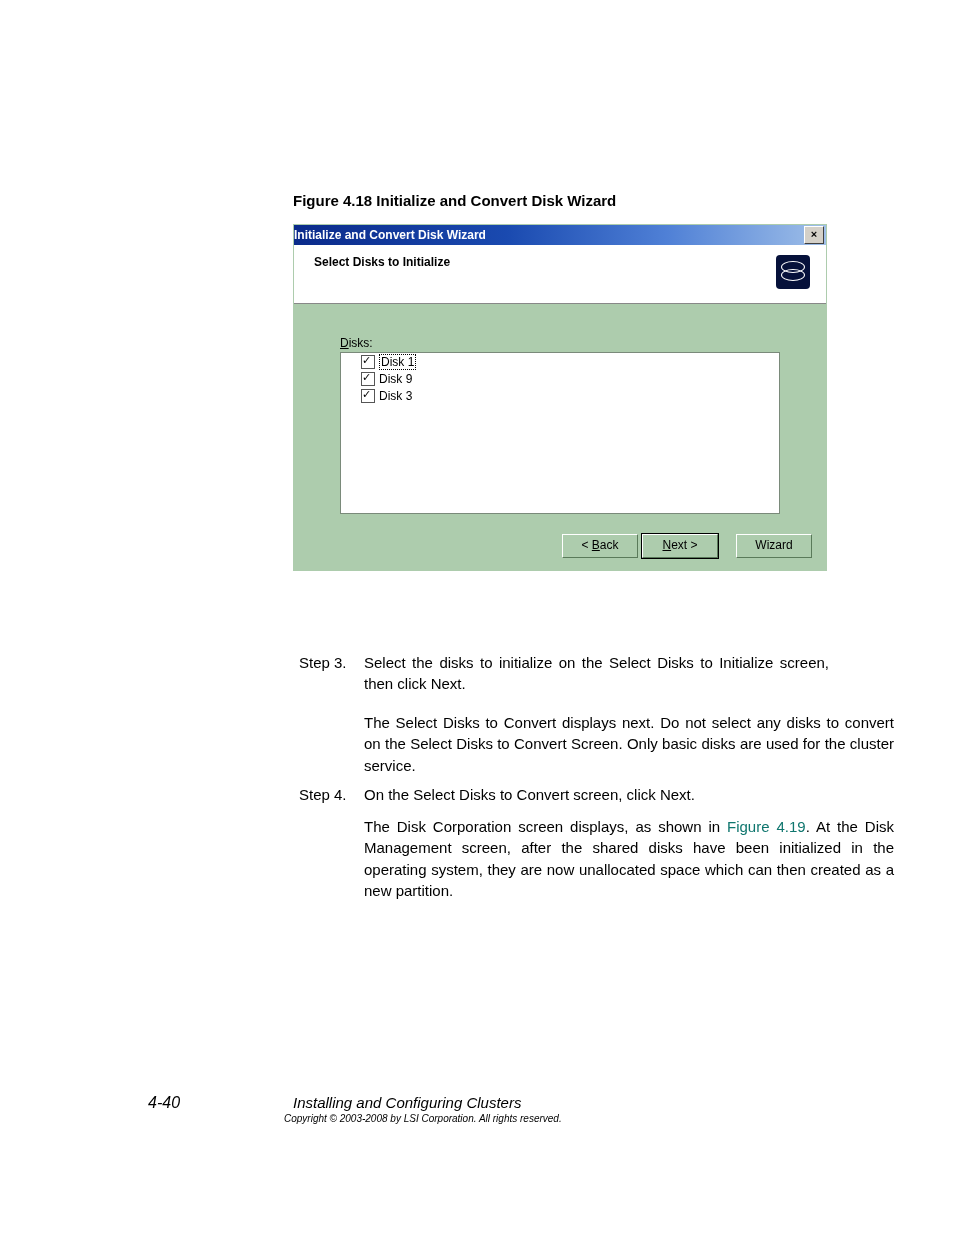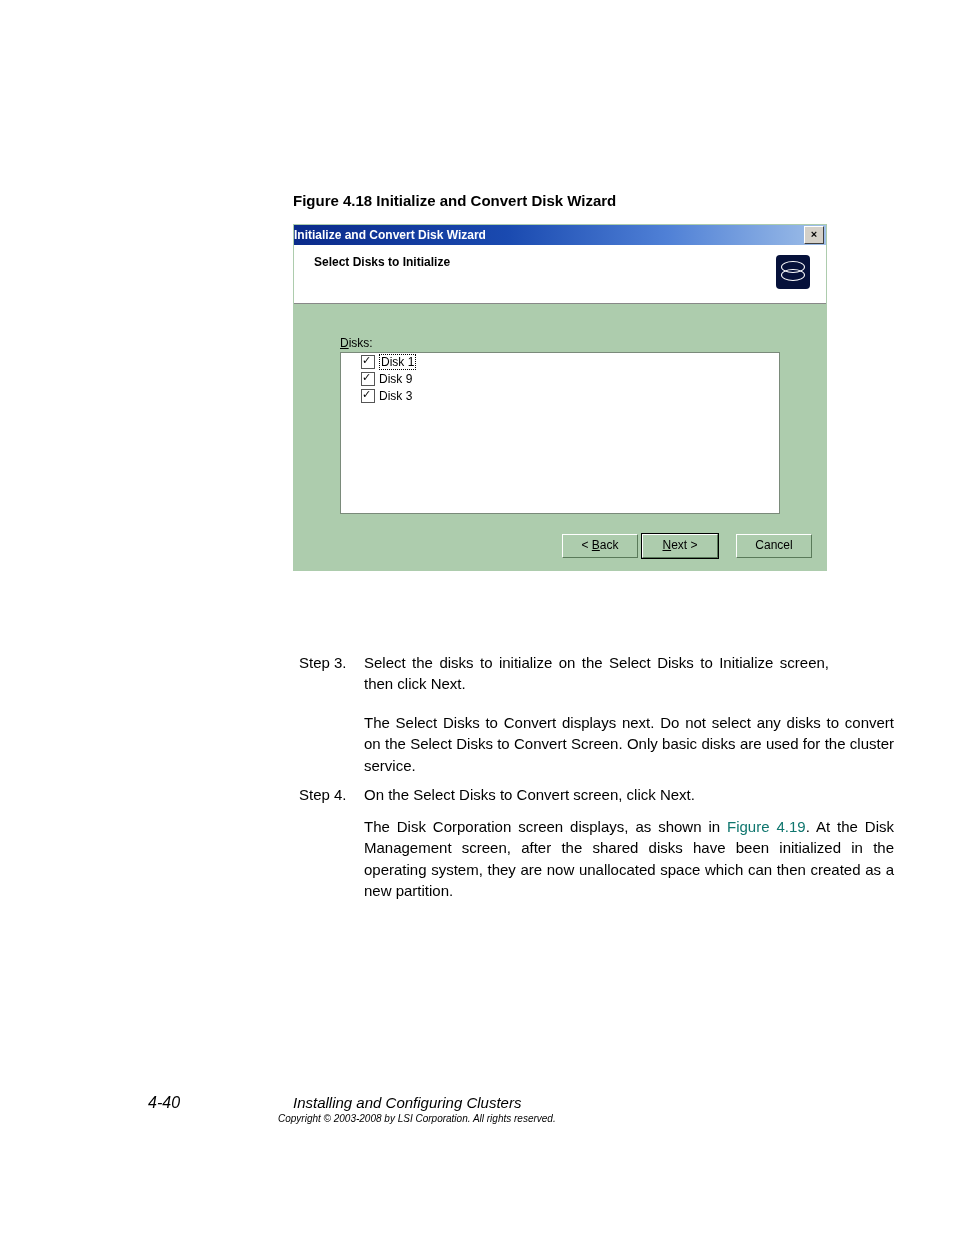--- a/index.html
+++ b/index.html
@@ -175,21 +175,21 @@
   }
   .footer-title {
     position: absolute;
     left: 293px;
     top: 1094px;
     font-style: italic;
     font-size: 15px;
   }
   .copyright {
     position: absolute;
-    left: 278px;
+    left: 284px;
     top: 1113px;
     font-size: 10px;
     font-style: italic;
     color: #000;
   }
 </style>
 </head>
 <body>
 
 <div class="page">
@@ -227,21 +227,21 @@
       </div>
     </div>
     <div class="button-row">
       <div class="btn">
         <span>&lt; </span><span class="ul">B</span><span>ack</span>
       </div>
       <div class="btn default">
         <span class="ul">N</span><span>ext &gt;</span>
       </div>
       <div class="btn-gap"></div>
-      <div class="btn">Cancel</div>
+      <div class="btn">Wizard</div>
     </div>
   </div>
 
   <div class="body-text step3">
     <div class="step-row">
       <div class="step-label">Step 3.</div>
       <div class="step-content">Select the disks to initialize on the Select Disks to Initialize screen, then click Next.</div>
     </div>
   </div>
   <div class="body-text step3-p2 indent">The Select Disks to Convert displays next. Do not select any disks to convert on the Select Disks to Convert Screen. Only basic disks are used for the cluster service.</div>

